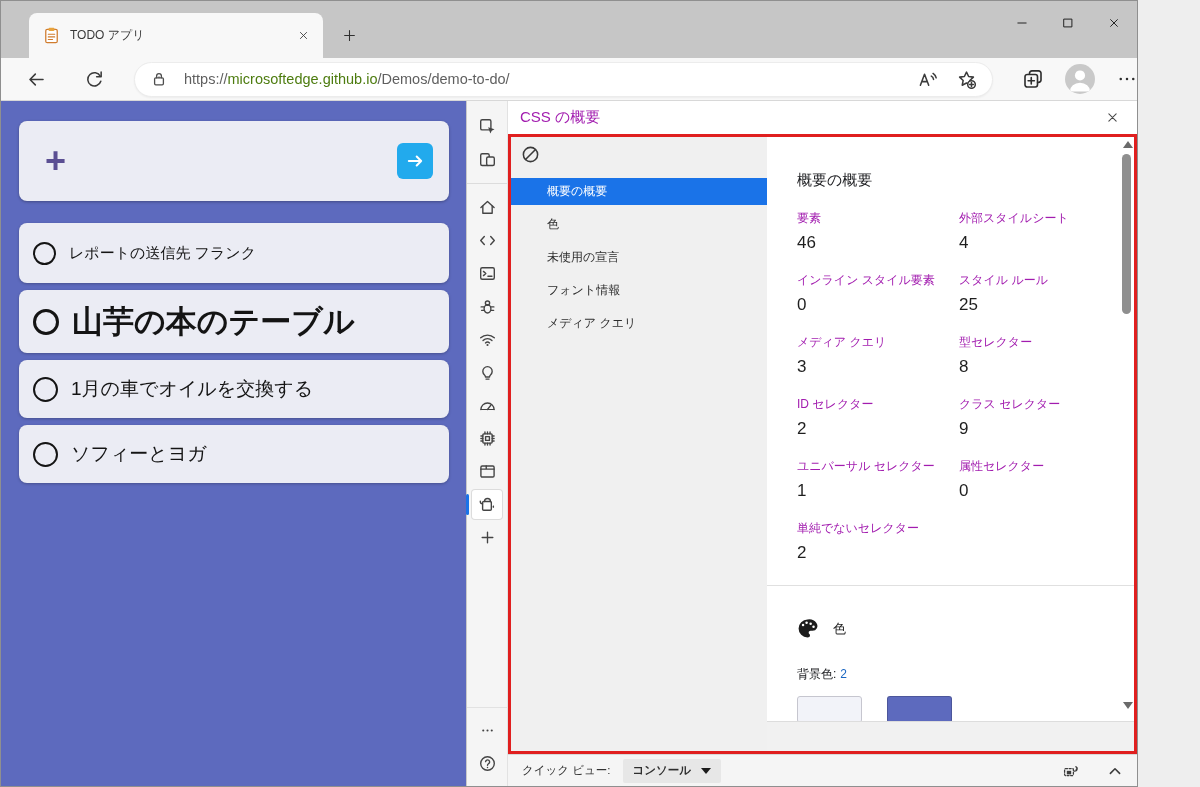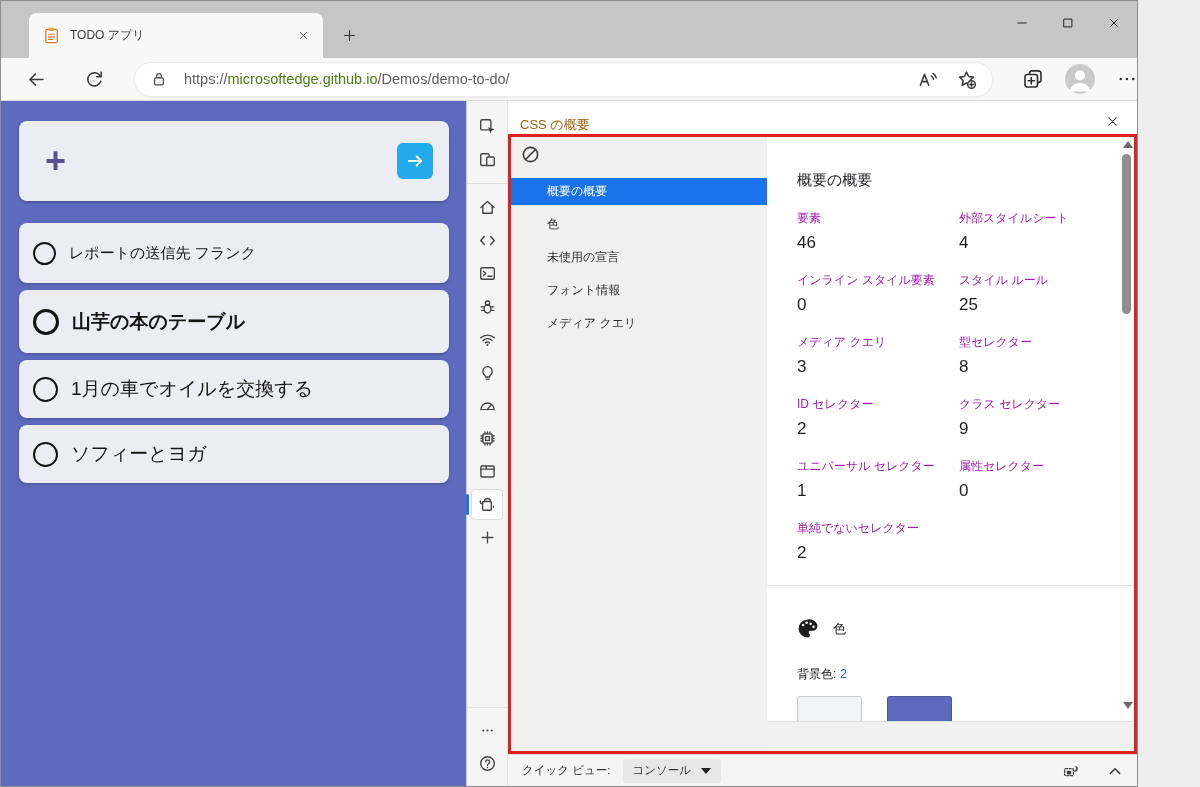--- a/index.html
+++ b/index.html
@@ -40,37 +40,37 @@
 
   
   .todo { flex:0 0 465px; background:#5d6abe; padding:20px 17px 0 18px; }
   .todo-input { height:80px; background:#ebecf4; border-radius:8px; display:flex; align-items:center; padding:0 16px 0 26px; box-shadow:0 1px 3px rgba(0,0,0,.3); margin-bottom:22px; }
   .plus-glyph { color:#5b4f93; font-size:36px; font-weight:bold; line-height:1; }
   .go-btn { margin-left:auto; width:36px; height:36px; background:#22aaed; border-radius:6px; color:#fff; display:flex; align-items:center; justify-content:center; }
   .go-btn svg { width:18px; height:18px; }
   .todo-item { background:#ebecf4; border-radius:8px; margin-bottom:7px; display:flex; align-items:center; padding:0 14px; box-shadow:0 1px 3px rgba(0,0,0,.25); color:#141414; }
   .todo-check { width:23px; height:23px; border:2.6px solid #141414; border-radius:50%; margin-right:13px; flex:none; background:transparent; }
   .todo-item.small  { height:60px; font-size:15px; }
-  .todo-item.large  { height:63px; font-size:19px; font-weight:600; }
+  .todo-item.large  { height:63px; font-size:31px; font-weight:600; }
   .todo-item.large .todo-check { width:26px; height:26px; border-width:3px; }
   .todo-item.medium { height:58px; font-size:19px; }
   .todo-item.medium .todo-check { width:25px; height:25px; border-width:2.8px; }
 
   
   .devtools { flex:1; display:flex; min-width:0; border-left:1px solid #c9c9c9; background:#fff; }
   .activity-bar { flex:0 0 40px; background:#f5f5f5; border-right:1px solid #e2e2e2; display:flex; flex-direction:column; align-items:center; padding-top:9px; }
   .ab-btn { width:30px; height:29px; display:flex; align-items:center; justify-content:center; color:#444; margin:2px 0; border-radius:3px; position:relative; }
   .ab-btn svg { width:17px; height:17px; }
   .ab-btn.selected { background:#fff; box-shadow:0 0 0 1px #dcdcdc; }
   .ab-btn.selected::before { content:''; position:absolute; left:-6px; top:4px; bottom:4px; width:3px; background:#1a73e8; border-radius:2px; }
   .ab-divider { width:40px; height:1px; background:#dcdcdc; margin:7px 0; }
   .ab-bottom { margin-top:auto; width:100%; display:flex; flex-direction:column; align-items:center; padding-bottom:6px; border-top:1px solid #e2e2e2; padding-top:6px; }
 
   .dt-right { flex:1; display:flex; flex-direction:column; min-width:0; }
-  .dt-header { flex:0 0 33px; display:flex; align-items:flex-end; padding:0 12px; font-size:13px; color:#a16207; }
+  .dt-header { flex:0 0 33px; display:flex; align-items:center; padding:0 12px; font-size:15px; color:#a21caf; }
   .dt-close { margin-left:auto; width:26px; height:26px; display:flex; align-items:center; justify-content:center; color:#4a4a4a; }
   .dt-close svg { width:13px; height:13px; }
 
   .red-box { flex:1; min-height:0; border:3px solid #e01f1f; display:flex; }
   .ov-sidebar { flex:0 0 256px; background:#f0f0f0; display:flex; flex-direction:column; }
   .ov-toolbar { flex:0 0 34px; display:flex; align-items:center; padding-left:10px; color:#3a3a3a; }
   .ov-toolbar svg { width:19px; height:19px; }
   .ov-nav { margin-top:7px; }
   .ov-nav-item { height:27px; display:flex; align-items:center; padding-left:36px; font-size:12px; color:#2d2d2d; margin-bottom:6px; }
   .ov-nav-item.selected { background:#1a73e8; color:#fff; }
@@ -90,21 +90,21 @@
   .swatch { width:65px; height:27px; border-radius:3px; border:1px solid rgba(0,0,0,.18); }
   .swatch.light { border:1px solid #c6c6cf; }
   .bottom-strip { position:absolute; left:0; right:0; bottom:0; height:30px; background:#f1f1f1; border-top:1px solid #ddd; }
   .ov-scrollbar { position:absolute; right:1px; top:2px; bottom:40px; width:13px; }
   .sb-up, .sb-down { position:absolute; left:3px; width:0; height:0; border-left:5px solid transparent; border-right:5px solid transparent; }
   .sb-up { top:2px; border-bottom:7px solid #6a6a6a; }
   .sb-down { bottom:2px; border-top:7px solid #6a6a6a; }
   .sb-thumb { position:absolute; top:15px; left:2px; width:9px; height:160px; background:#8f8f8f; border-radius:5px; }
 
   .quickview { flex:0 0 32px; background:#f5f5f5; border-top:1px solid #d9d9d9; display:flex; align-items:center; padding:0 14px; font-size:11.5px; color:#2e2e2e; }
-  .qv-dropdown { margin-left:12px; background:#e7e7e7; border-radius:2px; height:24px; display:flex; align-items:center; gap:10px; padding:0 10px; }
+  .qv-dropdown { margin-left:12px; background:#e7e7e7; border-radius:2px; height:24px; display:flex; align-items:center; gap:10px; padding:0 10px;font-weight:bold; }
   .caret-down { width:0; height:0; border-left:5px solid transparent; border-right:5px solid transparent; border-top:6px solid #1c1c1c; }
   .qv-right { margin-left:auto; display:flex; align-items:center; gap:28px; color:#3d3d3d; }
   .qv-right svg { width:16px; height:16px; }
 </style>
 </head>
 <body>
 
 <div class="window">
 
   <div class="tabstrip">

